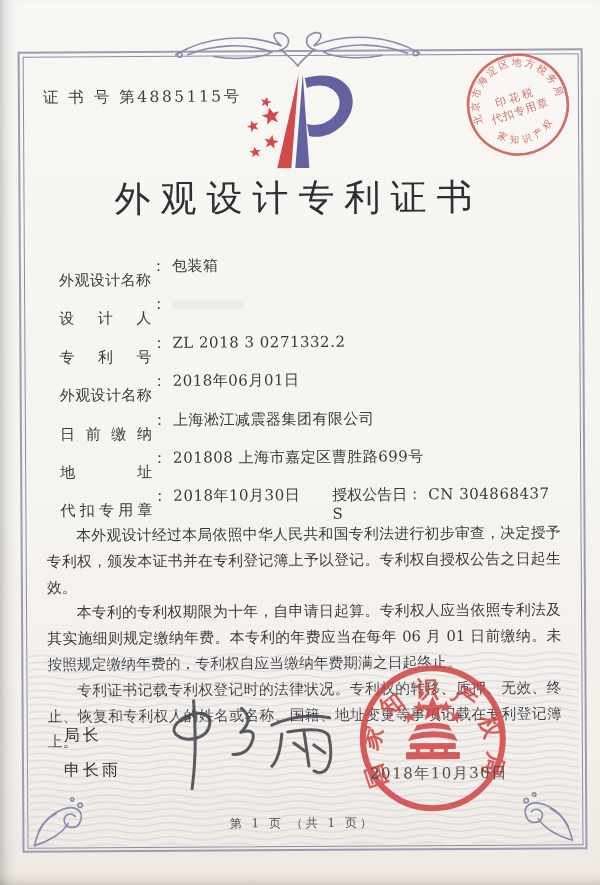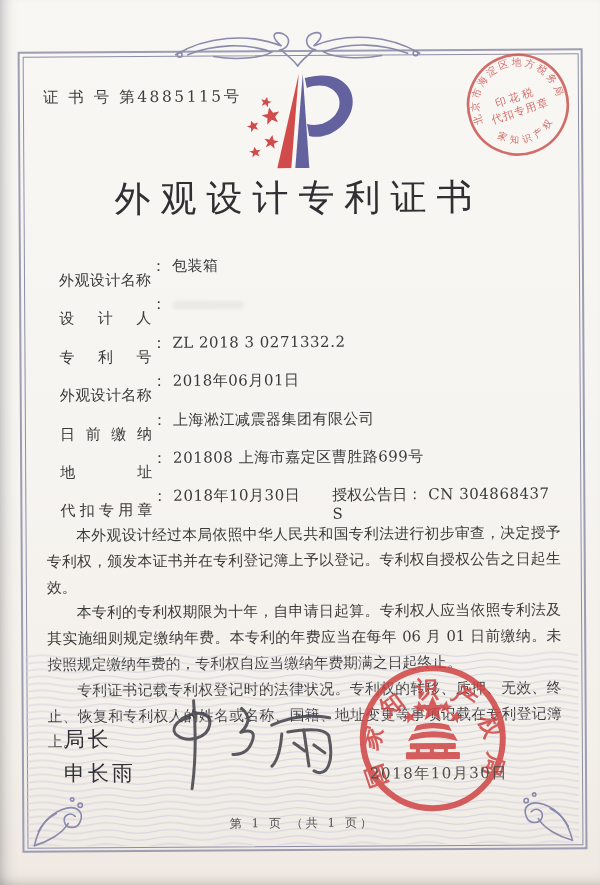--- a/index.html
+++ b/index.html
@@ -24,22 +24,22 @@
   .fields{position:absolute;left:60px;top:256px;width:500px;list-style:none;margin:0;padding:0;font-size:15px;color:#3a3a3a;}
   .fields li{height:38.4px;position:relative;}
   .flabel{display:inline-block;width:92px;text-align:justify;text-align-last:justify;vertical-align:top;margin-top:14px;}
   .fcolon{display:inline-block;margin-right:6px;}
   .fvalue{letter-spacing:.5px;}
   .grant-pair{position:absolute;left:272px;top:0;}
   .redact{display:inline-block;width:72px;height:9px;background:#eceae6;border-radius:5px;filter:blur(1.5px);vertical-align:middle;}
   .paras{position:absolute;left:46px;top:521px;width:514px;font-size:14.8px;line-height:25.8px;color:#3c3c3c;text-align:justify;}
   .paras p{margin:0;text-indent:2em;}
   .wave-band{position:absolute;left:24px;top:652px;width:553px;height:193px;}
-  .director-block{position:absolute;left:62px;top:724px;font-size:21px;letter-spacing:3px;color:#2f2f35;z-index:3;}
-  .director-name{margin-top:6px;}
+  .director-block{position:absolute;left:62px;top:724px;font-size:16px;letter-spacing:3px;color:#2f2f35;z-index:3;}
+  .director-name{margin-top:14px;}
   .signature{position:absolute;left:142px;top:688px;width:200px;height:112px;z-index:3;}
   .seal{position:absolute;left:352px;top:660px;width:158px;height:158px;z-index:2;}
   .seal-date{position:absolute;left:368px;top:765px;font-size:15px;letter-spacing:1.5px;color:#514c46;z-index:4;}
   .footer{position:absolute;left:0;top:815px;width:100%;text-align:center;font-size:12px;letter-spacing:3px;color:#555;z-index:3;}
   .ornament-top{position:absolute;left:172px;top:28px;width:256px;height:44px;z-index:2;}
   .corner{position:absolute;width:62px;height:66px;z-index:2;}
   .corner.bl{left:26px;top:782px;}
   .corner.br{left:514px;top:780px;transform:scaleX(-1);}
 </style>
 </head>

